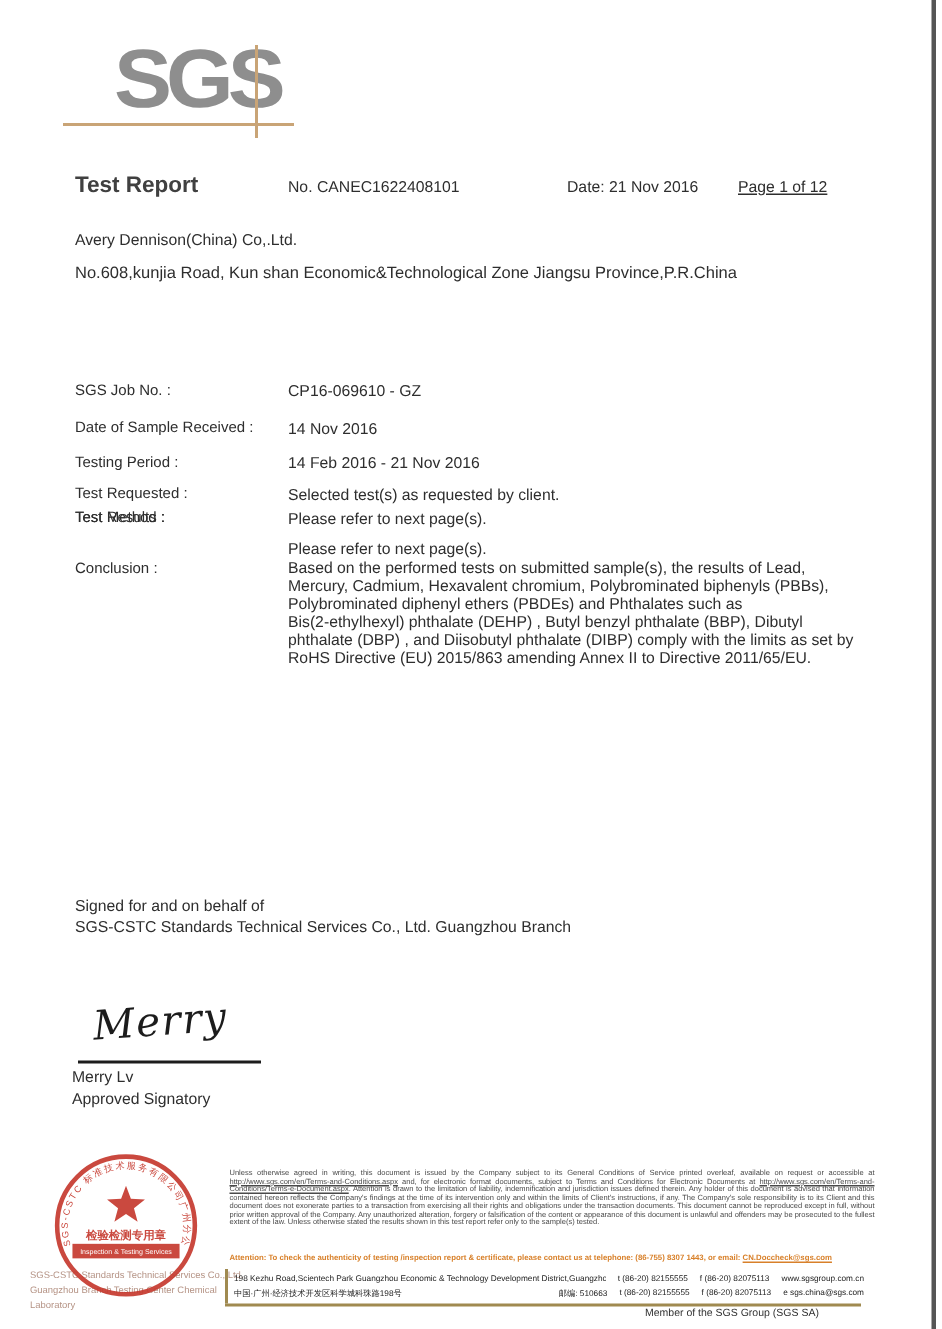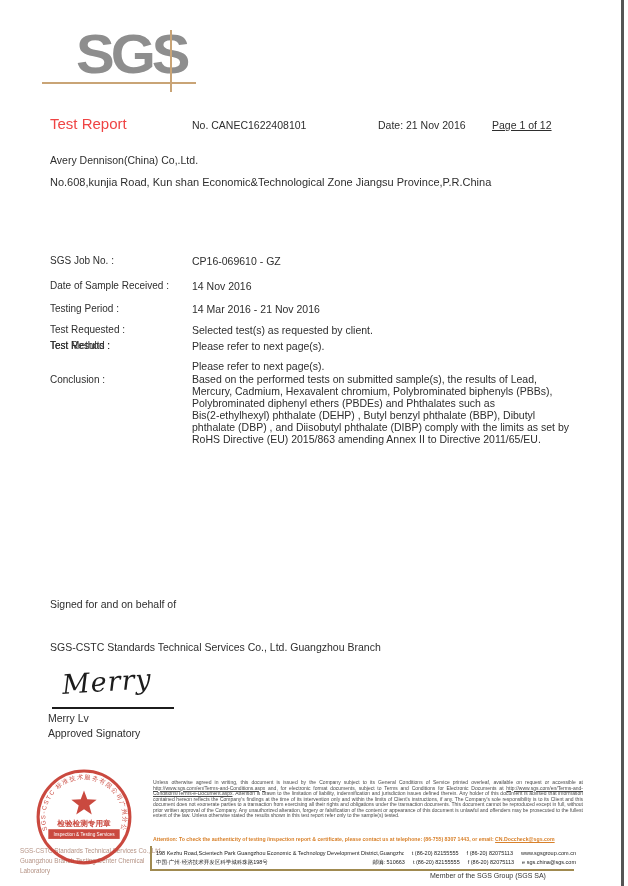--- a/index.html
+++ b/index.html
@@ -8,35 +8,35 @@
     font-family:"Liberation Sans",sans-serif;color:#2e2e2e;overflow:hidden;
   }
   
   .logo-text{
     position:absolute;left:76px;top:26px;font-weight:bold;font-size:58px;line-height:58px;
     letter-spacing:-4px;color:#8e8e8e;transform:scaleY(.95);transform-origin:left top;
   }
   .logo-hline{position:absolute;left:42px;top:82px;width:154px;height:2px;background:#c9a476;}
   .logo-vline{position:absolute;left:170px;top:30px;width:2px;height:62px;background:#c9a476;}
   
-  .hdr-title{position:absolute;left:50px;top:115px;font-size:15px;font-weight:normal;color:#ef4444;}
+  .hdr-title{position:absolute;left:50px;top:115px;font-size:15px;font-weight:bold;color:#404040;}
   .hdr-no{position:absolute;left:192px;top:119px;font-size:10.5px;}
   .hdr-date{position:absolute;left:378px;top:119px;font-size:10.5px;}
   .hdr-page{position:absolute;left:492px;top:119px;font-size:10.5px;text-decoration:underline;}
   
   .client-name{position:absolute;left:50px;top:154px;font-size:10.5px;}
   .client-addr{position:absolute;left:50px;top:176px;font-size:11px;}
   .intro{position:absolute;left:50px;top:231px;font-size:10.5px;}
   
   .field-label{position:absolute;left:50px;font-size:10px;}
   .field-value{position:absolute;left:192px;font-size:10.5px;}
   .multiline{white-space:pre-line;line-height:12px;width:420px;}
   
   .signed-for{position:absolute;left:50px;top:598px;font-size:10.5px;}
-  .signed-company{position:absolute;left:50px;top:612px;font-size:10.5px;margin-top:29px;}
+  .signed-company{position:absolute;left:50px;top:612px;font-size:10.5px;}
   .sig-hand{
     position:absolute;left:62px;top:666px;font-family:"DejaVu Serif",serif;font-style:italic;
     font-size:27px;color:#1c1c1c;transform:rotate(-4deg);letter-spacing:1px;
   }
   .sig-line{position:absolute;left:52px;top:707px;width:122px;height:2px;background:#1c1c1c;}
   .sig-name{position:absolute;left:48px;top:712px;font-size:10.5px;}
   .sig-role{position:absolute;left:48px;top:727px;font-size:10.5px;}
   
   .stamp{position:absolute;left:33px;top:767px;width:102px;height:102px;opacity:.92;}
   
@@ -76,21 +76,21 @@
   <div class="client-addr">No.608,kunjia Road, Kun shan Economic&amp;Technological Zone Jiangsu Province,P.R.China</div>
 
 
   <div class="field-label" style="top:255px">SGS Job No. :</div>
   <div class="field-value" style="top:255px">CP16-069610 - GZ</div>
 
   <div class="field-label" style="top:280px">Date of Sample Received :</div>
   <div class="field-value" style="top:280px">14 Nov 2016</div>
 
   <div class="field-label" style="top:303px">Testing Period :</div>
-  <div class="field-value" style="top:303px">14 Mar 2016 - 21 Nov 2016</div>
+  <div class="field-value" style="top:303px">14 Feb 2016 - 21 Nov 2016</div>
 
   <div class="field-label" style="top:324px">Test Requested :</div>
   <div class="field-value" style="top:324px">Selected test(s) as requested by client.</div>
 
   <div class="field-label" style="top:340px">Test Method :</div>
   <div class="field-value" style="top:340px">Please refer to next page(s).</div>
 
   <div class="field-label" style="top:340px">Test Results :</div>
   <div class="field-value" style="top:360px">Please refer to next page(s).</div>
 

